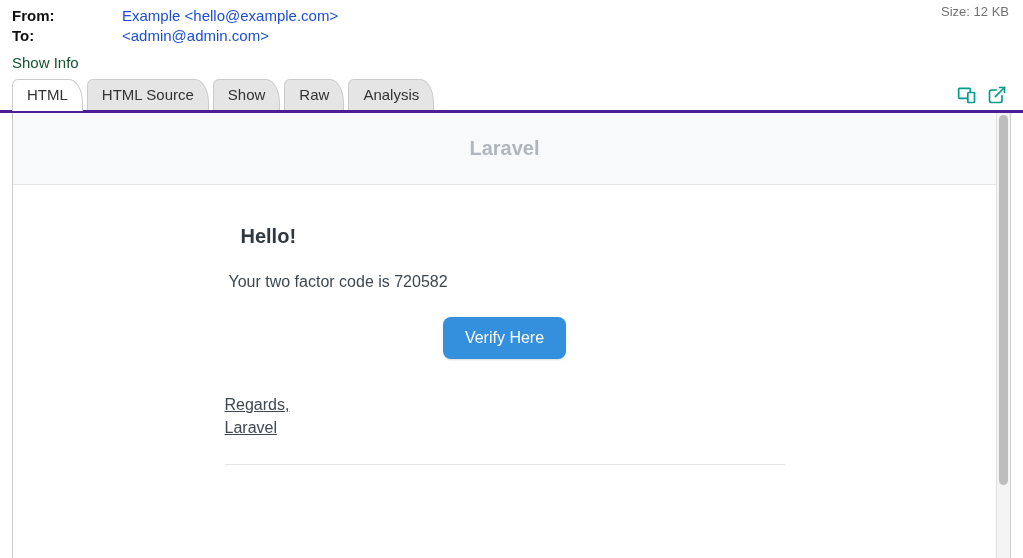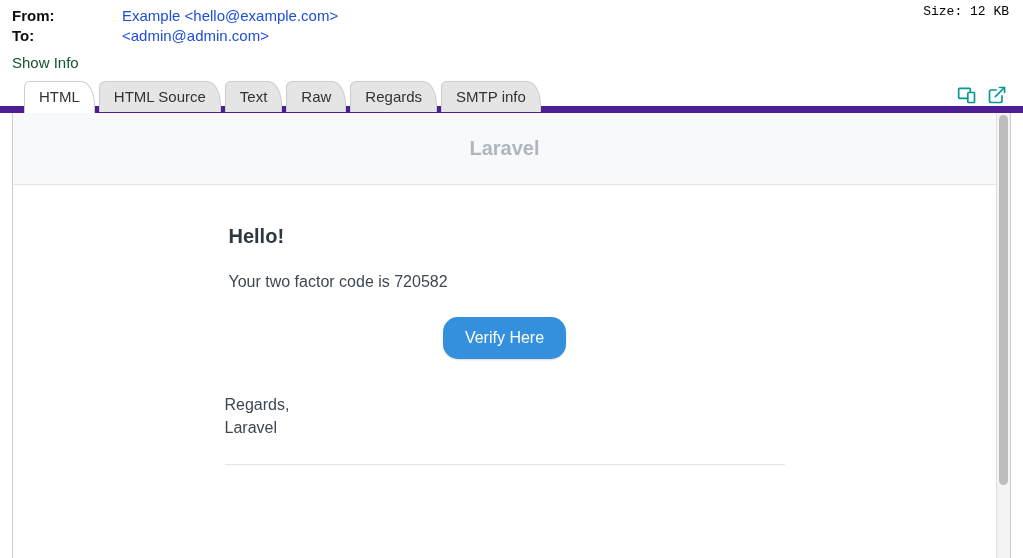--- a/index.html
+++ b/index.html
@@ -17,38 +17,37 @@
     position: relative;
     padding: 6px 12px 0 12px;
   }
   .meta-line { display: flex; align-items: flex-start; line-height: 20px; }
   .meta-label { width: 110px; font-weight: 700; color: #111; }
   .meta-value { color: #1d4ed8; }
   .size-label {
     position: absolute;
     top: 4px; right: 14px;
     font-size: 13px;
-    color: #000000;
-    font-family: Liberation Mono, monospace;
+    color: #737373;
   }
   .show-info {
     display: inline-block;
     margin-top: 8px;
     color: #14532d;
     cursor: pointer;
   }
 
   .tab-bar {
     display: flex;
-    align-items: flex-start;
-    padding: 0 24px;
+    align-items: flex-end;
+    padding: 0 12px;
     margin-top: 10px;
     position: relative;
     height: 32px;
-    border-bottom: 7px solid #4c1d95;
+    border-bottom: 3px solid #4c1d95;
   }
   .tab {
     position: relative;
     padding: 6px 14px 6px 14px;
     margin-right: 4px;
     font-size: 15px;
     border: 1px solid #ccc;
     border-bottom: none;
     border-top-left-radius: 6px;
     border-top-right-radius: 14px 24px;
@@ -125,35 +124,35 @@
   .email-body {
     width: 560px;
     margin: 0 auto;
     padding: 40px 0 0 0;
     color: #3d4852;
     font-size: 16px;
   }
   .greeting {
     font-size: 20px;
     font-weight: 700;
-    margin: 0 0 22px 4px;
+    margin: 0 0 22px 16px;
     color: #2f3741;
   }
   .para { margin: 0 0 24px 4px; line-height: 1.45; }
-  .sign { margin: 0; line-height: 1.45; }
+  .sign { margin: 0; line-height: 1.45; text-decoration: underline; }
 
   .cta-wrap { text-align: center; margin: 20px 0 34px 0; }
   .cta-btn {
     display: inline-block;
     background: #3490dc;
     color: #fff;
     font-size: 16px;
     font-weight: 500;
     padding: 12px 22px;
-    border-radius: 15px;
+    border-radius: 8px;
     box-shadow: 0 1px 2px rgba(0,0,0,0.15);
     cursor: pointer;
   }
 
   .hr { border: none; border-top: 1px solid #e5e5e5; margin: 24px 0 0 0; }
 </style>
 </head>
 <body>
 
 <div class="top-row">
@@ -165,24 +164,23 @@
     <span class="meta-label">To:</span>
     <span class="meta-value">&lt;admin@admin.com&gt;</span>
   </div>
   <span class="size-label">Size: 12 KB</span>
   <span class="show-info">Show Info</span>
 </div>
 
 <div class="tab-bar">
   <div class="tab active">HTML</div>
   <div class="tab">HTML Source</div>
-  <div class="tab">Text</div>
+  <div class="tab">Show</div>
   <div class="tab">Raw</div>
-  <div class="tab">Regards</div>
-  <div class="tab">SMTP info</div>
+  <div class="tab">Analysis</div>
 
   <div class="tab-actions">
     <span class="icon-btn">
       <svg viewBox="0 0 24 24" fill="none" stroke="currentColor" stroke-width="2" stroke-linejoin="round" stroke-linecap="round">
         <rect x="2" y="4" width="14" height="12" rx="1"></rect>
         <rect x="13" y="9" width="8" height="12" rx="1" fill="#fff"></rect>
       </svg>
     </span>
     <span class="icon-btn">
       <svg viewBox="0 0 24 24" fill="none" stroke="currentColor" stroke-width="2" stroke-linejoin="round" stroke-linecap="round">

